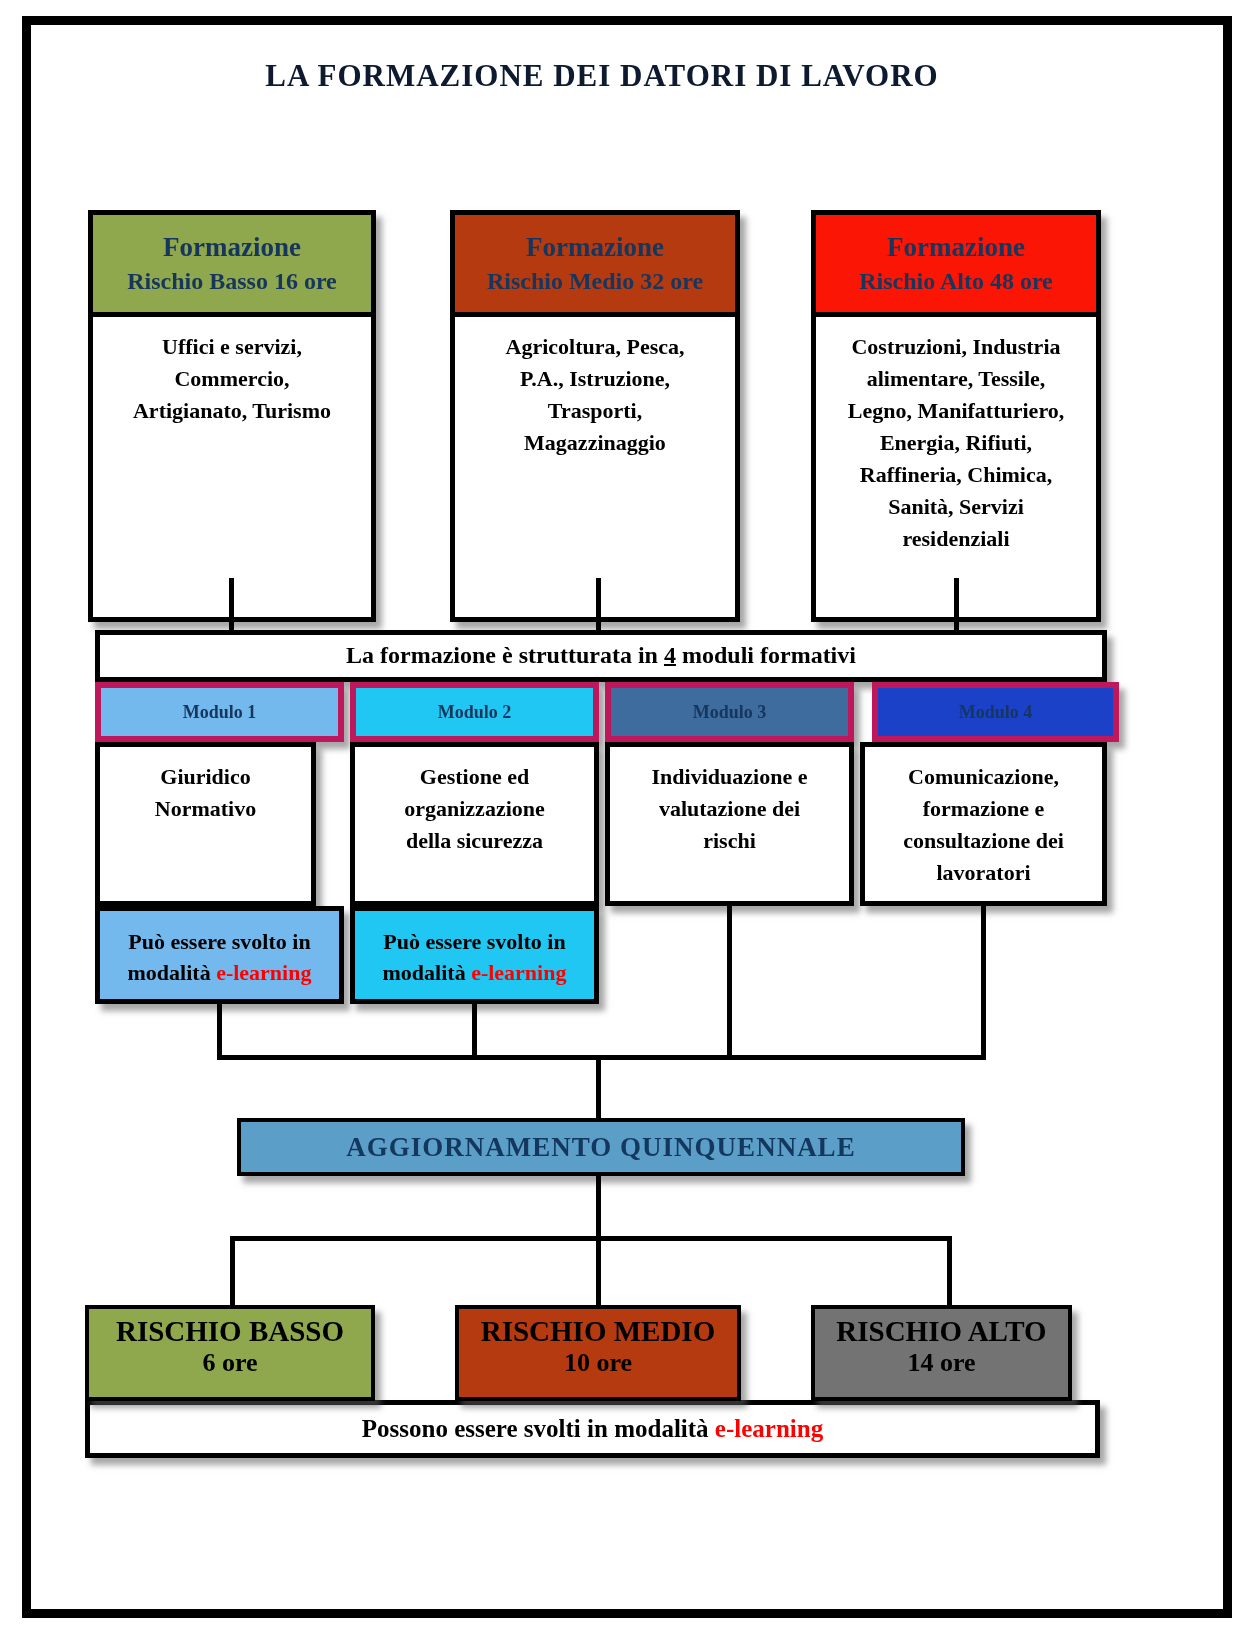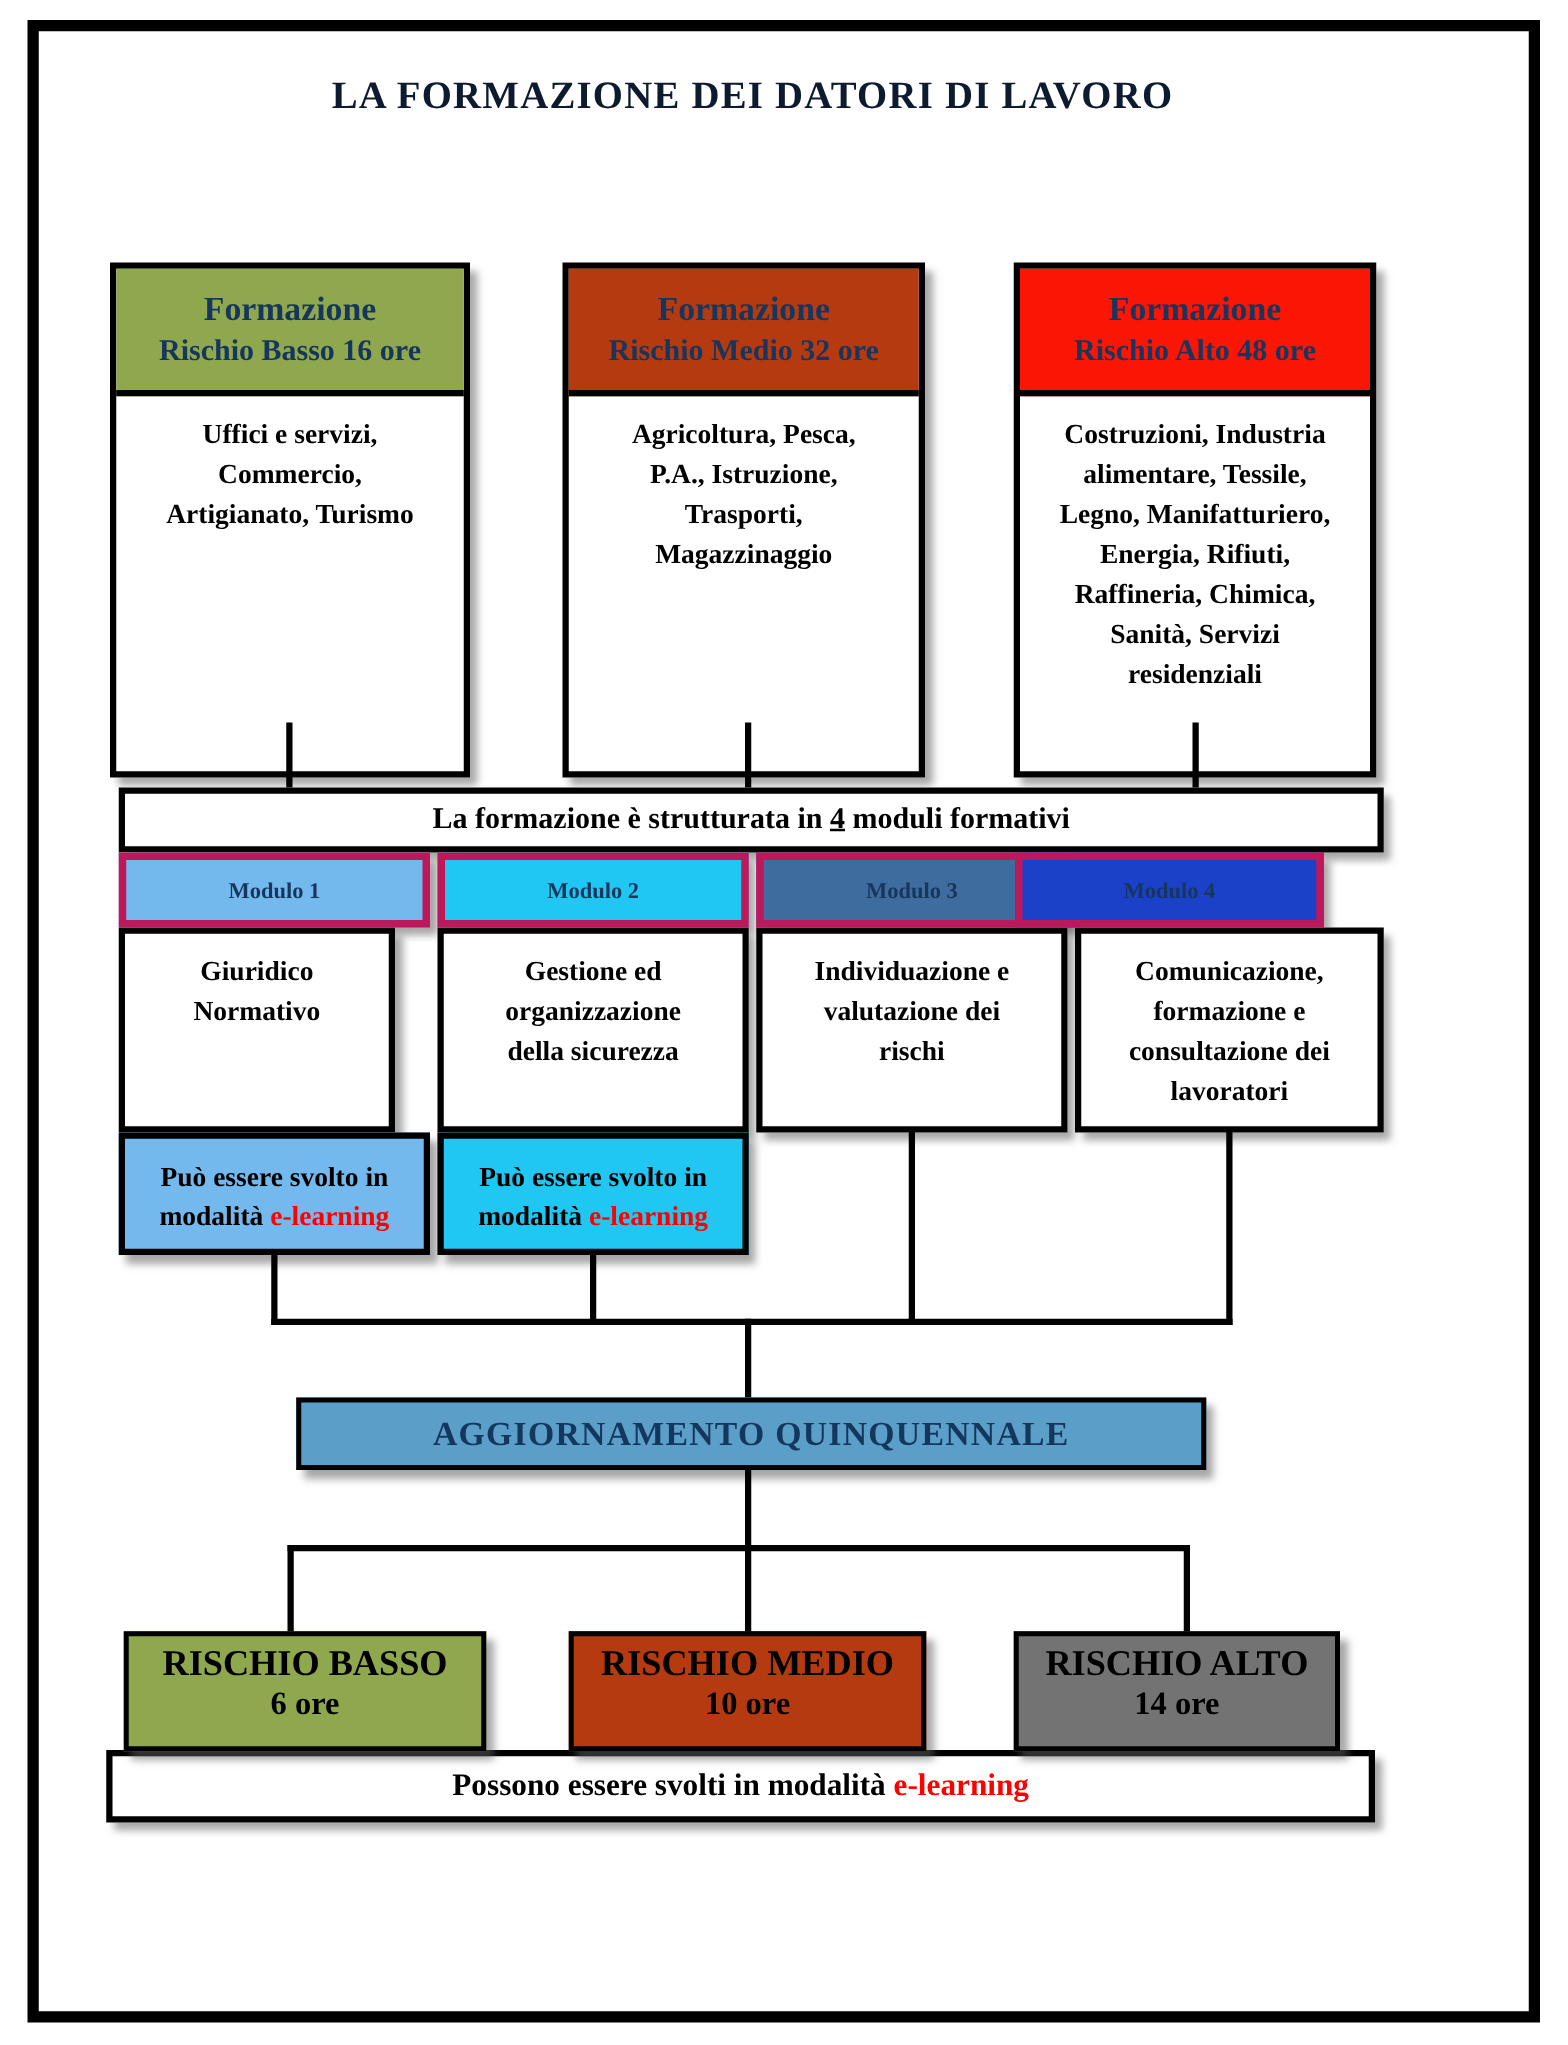--- a/index.html
+++ b/index.html
@@ -135,21 +135,21 @@
 
 <div class="abs mod-head sh" style="left: 95px; width: 249px; background-color: rgb(116, 185, 238);">
   <span>Modulo 1</span>
 </div>
 <div class="abs mod-head sh" style="left: 350px; width: 249px; background-color: rgb(31, 199, 242);">
   <span>Modulo 2</span>
 </div>
 <div class="abs mod-head sh" style="left: 605px; width: 249px; background-color: rgb(62, 108, 158);">
   <span>Modulo 3</span>
 </div>
-<div class="abs mod-head sh" style="left: 812px; width: 247px; background-color: rgb(26, 65, 200);">
+<div class="abs mod-head sh" style="left: 872px; width: 247px; background-color: rgb(26, 65, 200);">
   <span>Modulo 4</span>
 </div>
 
 <div class="abs mod-body pre sh" style="left:95px; width:221px;">Giuridico
 Normativo</div>
 <div class="abs mod-body pre sh" style="left:350px; width:249px;">Gestione ed
 organizzazione
 della sicurezza</div>
 <div class="abs mod-body pre sh" style="left:605px; width:249px;">Individuazione e
 valutazione dei
@@ -182,21 +182,21 @@
 <div class="abs vline" style="left:596px; top:1176px; height:64px;"></div>
 <div class="abs hline" style="left:230px; top:1236px; width:722px;"></div>
 <div class="abs vline" style="left:230px; top:1236px; height:70px;"></div>
 <div class="abs vline" style="left:596px; top:1236px; height:70px;"></div>
 <div class="abs vline" style="left:947px; top:1236px; height:70px;"></div>
 
 <div class="abs footer sh">
   <div><span>Possono essere svolti in modalità </span><span class="red">e-learning</span></div>
 </div>
 
-<div class="abs upbox sh" style="left: 85px; top: 1305px; width: 290px; background-color: rgb(143, 168, 78); margin-left: 14px;">
+<div class="abs upbox sh" style="left: 85px; top: 1305px; width: 290px; background-color: rgb(143, 168, 78);">
   <div class="up-t">RISCHIO BASSO</div>
   <div class="up-h">6 ore</div>
 </div>
 <div class="abs upbox sh" style="left: 455px; top: 1305px; width: 286px; background-color: rgb(181, 58, 16);">
   <div class="up-t">RISCHIO MEDIO</div>
   <div class="up-h">10 ore</div>
 </div>
 <div class="abs upbox sh" style="left: 811px; top: 1305px; width: 261px; background-color: #737373;">
   <div class="up-t">RISCHIO ALTO</div>
   <div class="up-h">14 ore</div>

